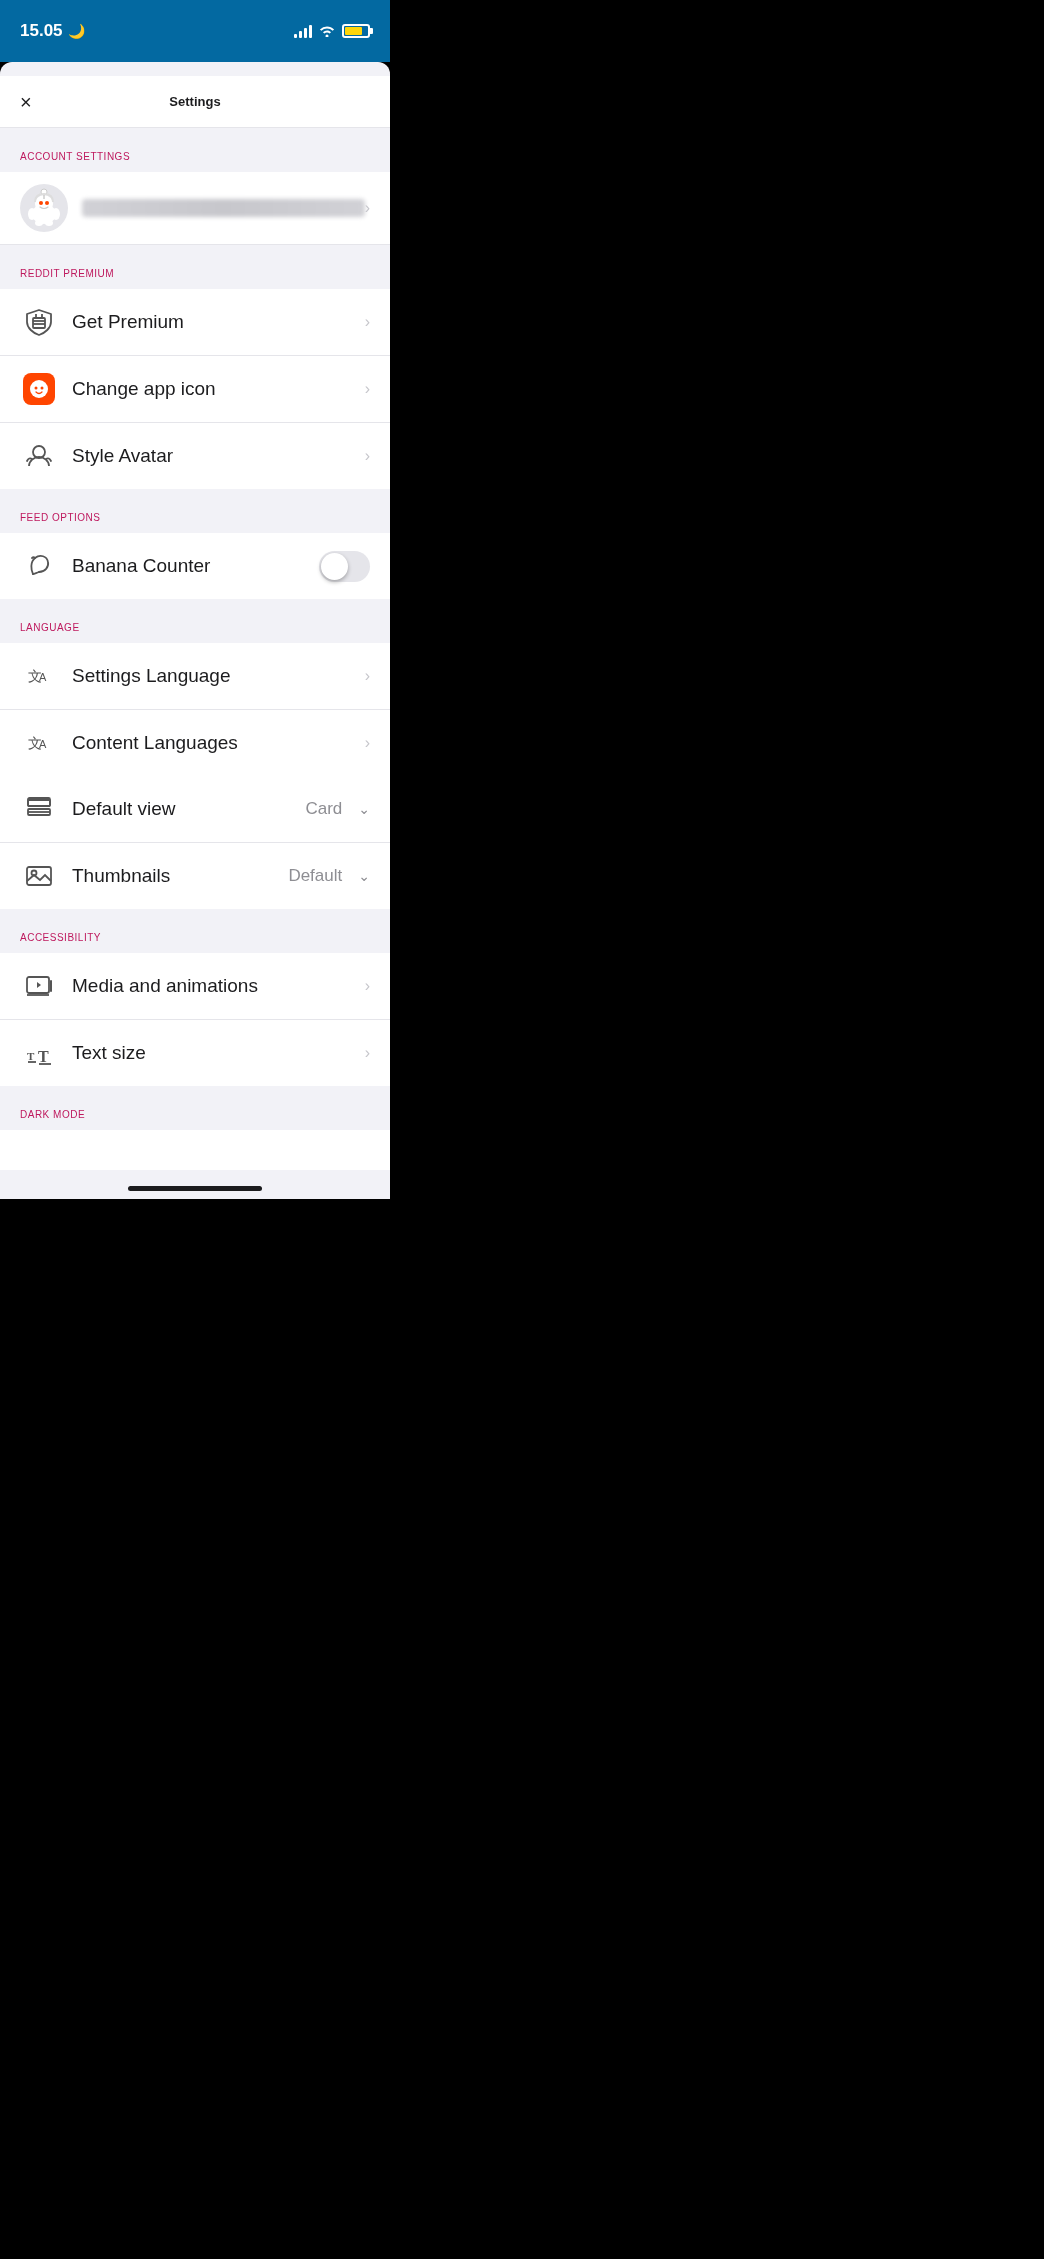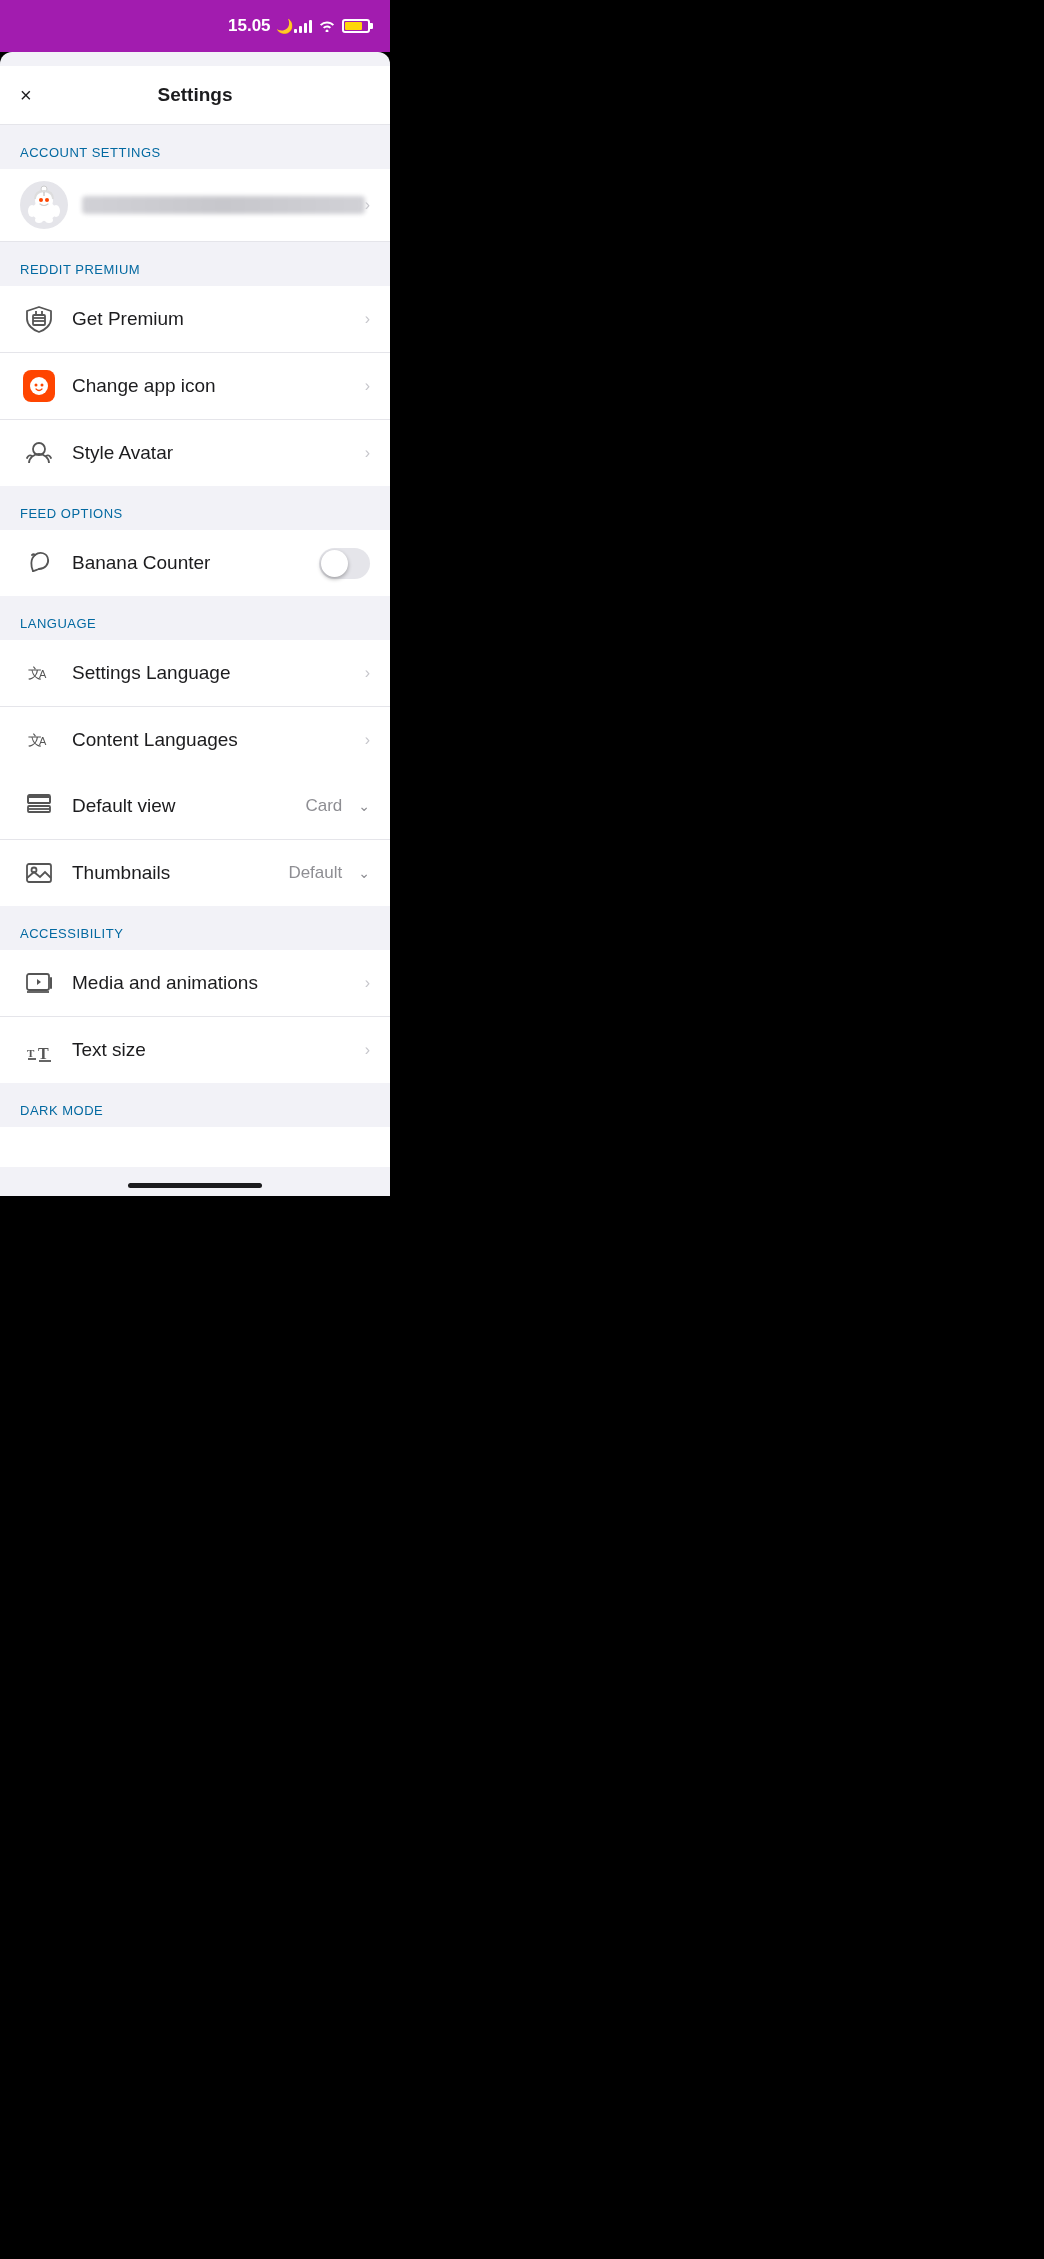--- a/index.html
+++ b/index.html
@@ -7,25 +7,25 @@
 
     body {
       width: 390px;
       min-height: 844px;
       background: #000;
       font-family: -apple-system, BlinkMacSystemFont, 'SF Pro Text', 'Helvetica Neue', sans-serif;
       overflow-x: hidden;
     }
 
     .status-bar {
-      background: #a21caf;
-      height: 52px;
-      display: flex;
-      align-items: center;
-      justify-content: flex-end;
+      background: #0369a1;
+      height: 62px;
+      display: flex;
+      align-items: center;
+      justify-content: space-between;
       padding: 0 20px;
       color: #fff;
     }
 
     .status-bar .time {
       font-size: 17px;
       font-weight: 600;
       color: #fff;
     }
 
@@ -112,34 +112,34 @@
       font-size: 20px;
       color: #1c1c1e;
       font-weight: 300;
       background: none;
       border: none;
       cursor: pointer;
       line-height: 1;
     }
 
     .settings-title {
-      font-size: 19px;
+      font-size: 13px;
       font-weight: 600;
       color: #1c1c1e;
     }
 
     .section-header {
       background: #f2f2f7;
       padding: 18px 20px 8px 20px;
     }
 
     .section-header-text {
-      font-size: 13px;
+      font-size: 10px;
       font-weight: 500;
-      color: #0369a1;
+      color: #be185d;
       letter-spacing: 0.5px;
       text-transform: uppercase;
       margin-top: 32px;
     }
 
     .section-content {
       background: #fff;
     }
 
     .settings-row {

